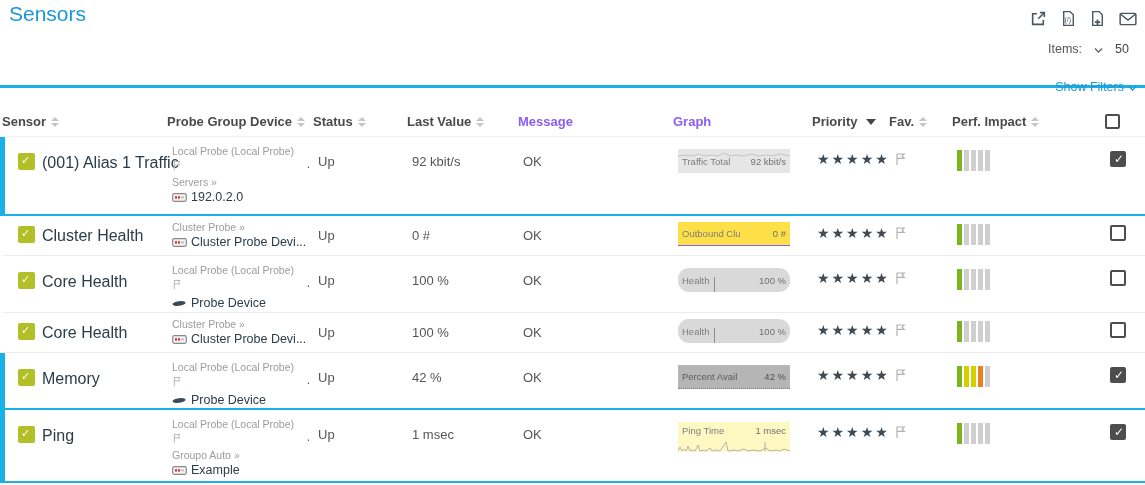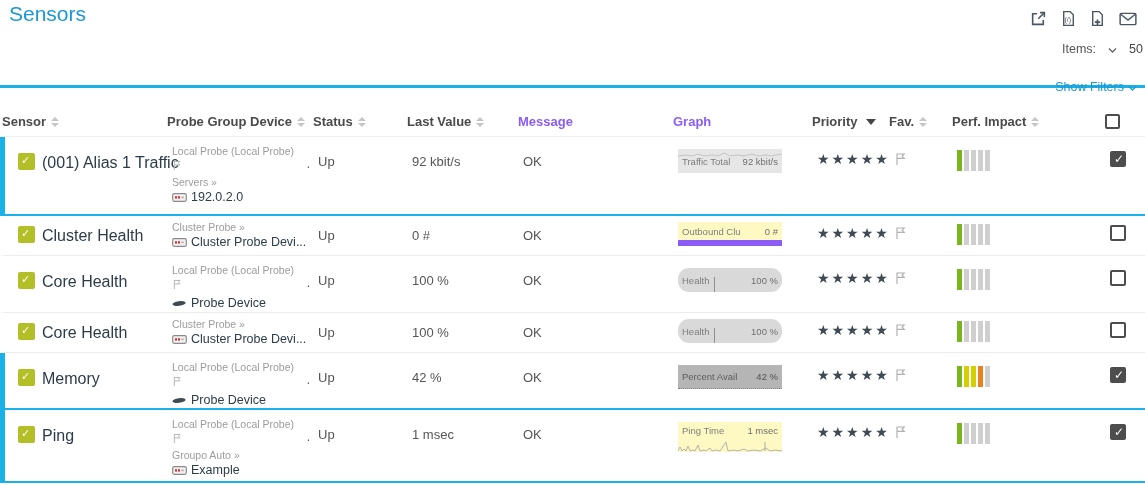--- a/index.html
+++ b/index.html
@@ -5,21 +5,21 @@
   * { margin:0; padding:0; box-sizing:border-box; }
   html,body { background:#fff; }
   body { font-family:"Liberation Sans","DejaVu Sans",sans-serif; width:1145px; height:485px; overflow:hidden; color:#444; }
   .page { position:relative; width:1145px; height:485px; background:#fff; }
 
   
   .topbar { position:relative; height:88px; border-bottom:3px solid #1ab0e8; }
   .page-title { position:absolute; left:9px; top:2px; font-size:21px; color:#1a97d5; font-weight:400; }
   .tool-icons { position:absolute; right:8px; top:10px; display:flex; gap:14px; align-items:center; }
   .tool-icons svg { display:block; cursor:pointer; }
-  .items-line { position:absolute; right:2px; top:42px; font-size:12.5px; color:#555; display:flex; align-items:center; gap:12px; }
+  .items-line { position:absolute; right:16px; top:42px; font-size:12.5px; color:#555; display:flex; align-items:center; gap:12px; }
   .items-line .count { color:#444; }
   .show-filters { position:absolute; right:8px; top:80px; font-size:12.5px; color:#1a97d5; display:flex; align-items:center; gap:4px; cursor:pointer; }
   .chev { display:inline-block; }
 
   
   .grid { display:grid; grid-template-columns:167px 146px 94px 111px 155px 139px 77px 63px 153px 40px; width:1145px; }
 
   
   .thead { height:49px; align-items:end; padding-bottom:7px; border-bottom:1px solid #f1f1f1; }
   .th { font-size:13px; font-weight:bold; color:#4a4a4a; display:flex; align-items:center; gap:5px; cursor:pointer; }
@@ -42,24 +42,24 @@
 
   .probe-cell { padding-top:8px; font-size:10.5px; color:#9c9c9c; line-height:13px; padding-right:6px; }
   .probe-line1 { white-space:nowrap; overflow:hidden; }
   .flag-line { display:flex; justify-content:space-between; align-items:center; height:13px; padding-right:2px; }
   .group-line { margin-top:5px; white-space:nowrap; }
   .device-line { display:flex; align-items:center; gap:4px; margin-top:2px; font-size:12.5px; color:#2c3c49; white-space:nowrap; overflow:hidden; cursor:pointer; }
   .probe-dot { color:#555; font-size:12px; }
 
   
   .graph-cell { padding-top:12px; }
-  .gbox { width:104px; height:24px; position:relative; font-size:9.5px; color:#7d7d7d; display:flex; justify-content:space-between; align-items:center; padding:0 4px; overflow:hidden; }
+  .gbox { width:112px; height:24px; position:relative; font-size:9.5px; color:#7d7d7d; display:flex; justify-content:space-between; align-items:center; padding:0 4px; overflow:hidden; }
   .gbox .gv { color:#6f6f6f; }
   .gbox.traffic { background:#e6e6e6; }
-  .gbox.underline { background:#fef9c3; border-bottom:6px solid #8b5cf6; }
+  .gbox.underline { background:#fde047; border-bottom:1px solid #8b5cf6; }
   .gbox.health { background:#d9d9d9;border-radius:11px; }
   .gbox.health::before { content:""; position:absolute; left:36px; top:9px; bottom:0; width:1px; background:#8f8f8f; }
   .gbox.memory { background:#b5b5b5; border-bottom:1px dotted #848484; color:#5c5c5c; }
   .gbox.memory .gv { color:#515151; }
   .gbox.ping { background:#fef9c3; height:30px; align-items:flex-start; padding-top:3px; }
   .spark { position:absolute; left:0; right:0; pointer-events:none; }
   .spark.top { top:0; }
   .spark.bottom { bottom:0; }
   .gbox .spark { display:none; }
   .gbox.traffic .spark.top { display:block; }

